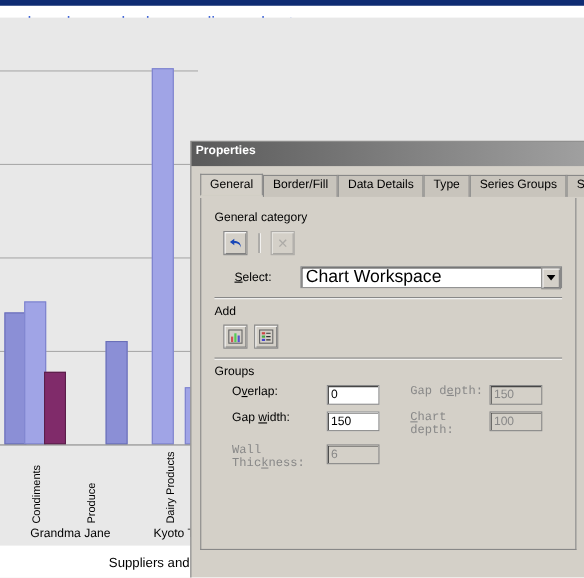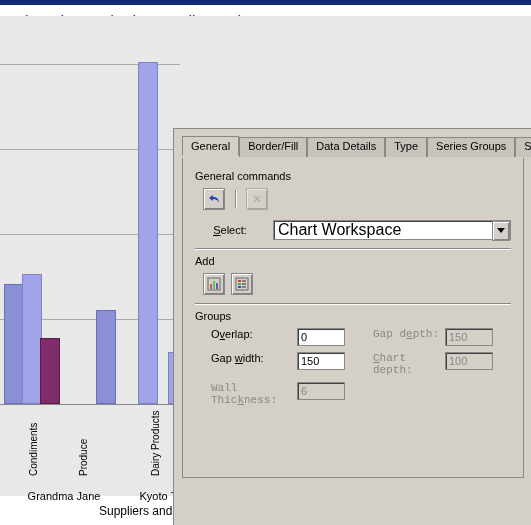--- a/index.html
+++ b/index.html
@@ -8,21 +8,21 @@
 .title{color:#0033cc;font-size:16px;font-family:Arial,sans-serif;padding:8px 0 0 8px;position:relative;top:0;}
 .chart-area{position:absolute;left:0;top:16px;width:531px;height:480px;background:#e8e8e8;}
 .chart-inner{position:absolute;left:0;top:48px;width:180px;height:390px;}
 .gridline{position:absolute;left:0;width:180px;height:1px;background:#aaa;}
 .bars-base{position:absolute;left:0;top:340px;width:180px;height:1px;background:#888;}
 .bar{position:absolute;bottom:0;width:18px;}
 .bar.b1{background:#8b8fd6;border:1px solid #6a6fb8;}
 .bar.b2{background:#a0a4e6;border:1px solid #7d82cc;}
 .bar.b3{background:#802b6a;border:1px solid #5a1e4a;}
 .xlabel{position:absolute;top:345px;font-size:10px;transform:rotate(-90deg);transform-origin:left top;white-space:nowrap;}
-.grouplabel{position:absolute;top:426px;font-size:11px;text-align:center;}
+.grouplabel{position:absolute;top:415px;font-size:11px;text-align:center;}
 .axislabel{position:absolute;top:440px;left:50px;font-size:12px;text-align:center;width:200px;}
 
 .dialog{position:absolute;left:173px;top:128px;width:358px;height:397px;background:#d4d0c8;border:1px solid #888;box-shadow:-1px -1px 0 #fff inset,1px 1px 0 #404040;}
 .titlebar{height:18px;background:linear-gradient(to right,#5a5a5a,#a0a0a0);color:#fff;font-weight:bold;font-size:11px;padding:2px 4px;}
 .dlg-body{padding:6px 8px;}
 .tabs{display:flex;border-bottom:1px solid #888;margin-bottom:2px;}
 .tab{padding:3px 8px 3px 8px;border:1px solid #888;border-bottom:none;background:#d4d0c8;margin-right:0;position:relative;top:1px;white-space:nowrap;font-size:11px;}
 .tab.active{background:#d4d0c8;border-bottom:1px solid #d4d0c8;z-index:2;}
 .tab:not(.active){background:#c8c4bc;top:2px;padding-top:2px;}
 .tab-panel{border:1px solid #888;border-top:none;padding:10px 12px 12px 12px;height:320px;box-sizing:border-box;background:#d4d0c8;}
@@ -78,32 +78,35 @@
       <div class="xlabel" style="left:150px;top:412px">Dairy Products</div>
 
       <div class="grouplabel" style="left:14px;width:100px">Grandma Jane</div>
       <div class="grouplabel" style="left:128px;width:70px">Kyoto Tra</div>
 
       <div class="axislabel">Suppliers and Prod</div>
     </div>
   </div>
 
   <div class="dialog">
+    <div class="titlebar">
+      <span>Properties</span>
+    </div>
     <div class="dlg-body">
       <div class="tabs">
         <div class="tab active">General</div>
         <div class="tab">Border/Fill</div>
         <div class="tab">Data Details</div>
         <div class="tab">Type</div>
         <div class="tab">Series Groups</div>
         <div class="tab">Show/Hid</div>
       </div>
       <div class="tab-panel">
 
-        <div class="section-label">General commands</div>
+        <div class="section-label">General category</div>
         <div class="row" style="margin-left:8px;">
           <div class="toolbar-btn">
             <svg width="14" height="12" viewBox="0 0 14 12">
                 <path d="M6 2 L2 5 L6 8 L6 6 C9 6 11 7 12 10 C12 5 9 4 6 4 Z" fill="#1947b8"></path>
               </svg>
           </div>
           <div class="sep"></div>
           <div class="toolbar-btn disabled">
             <span class="icon-glyph" style="color:#888">✕</span>
           </div>

